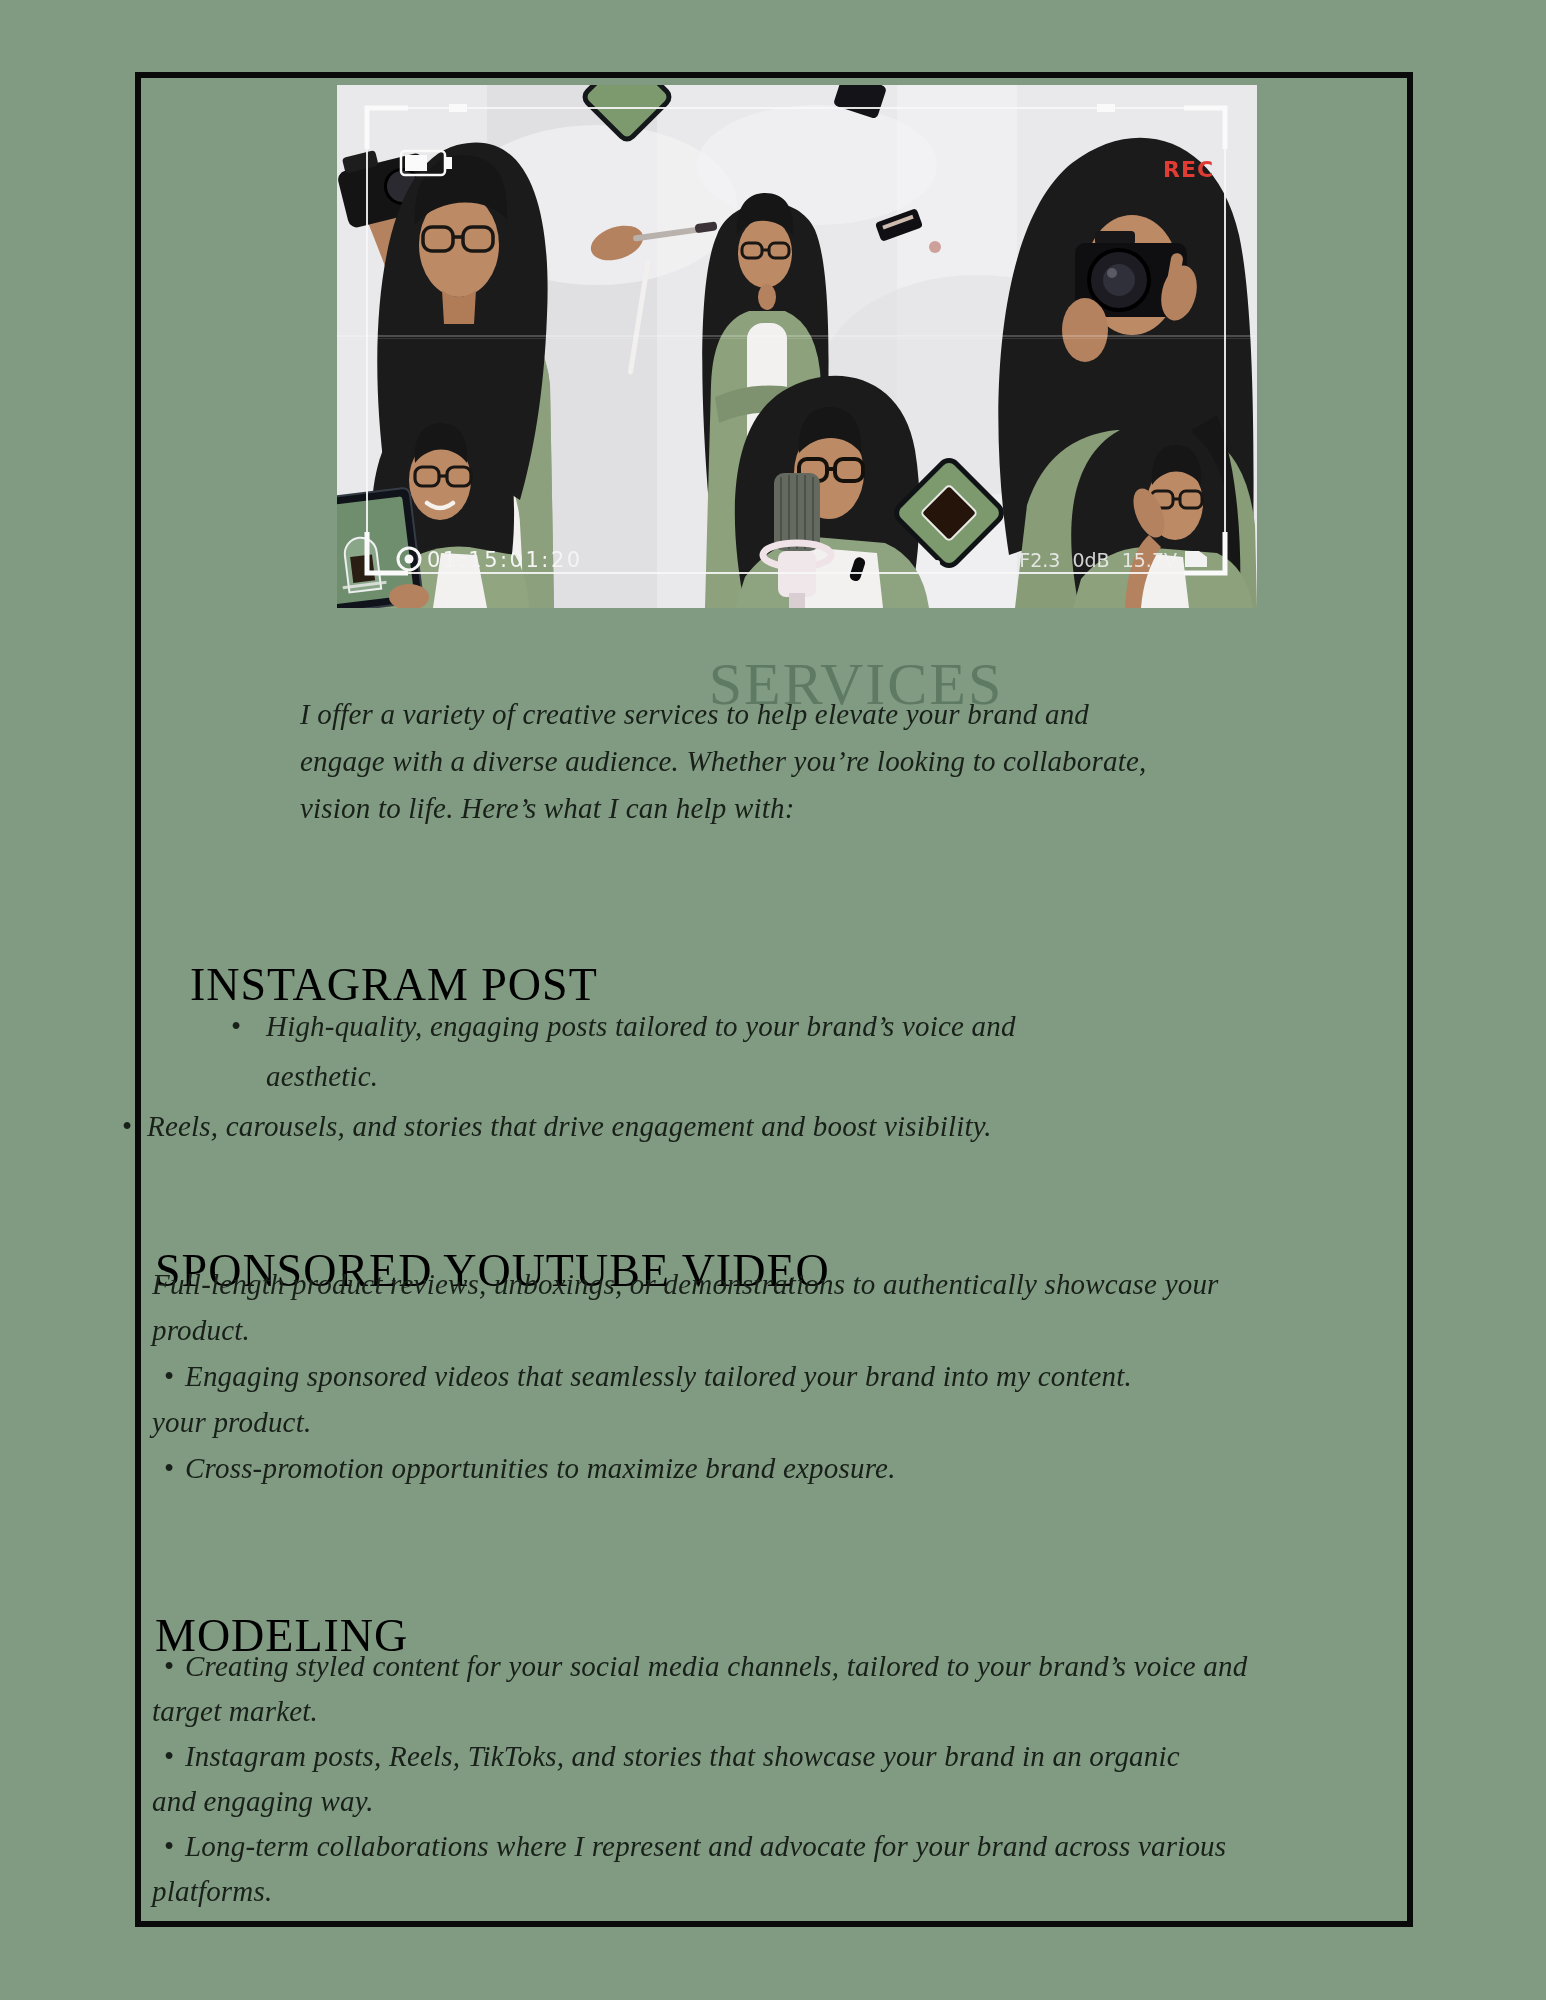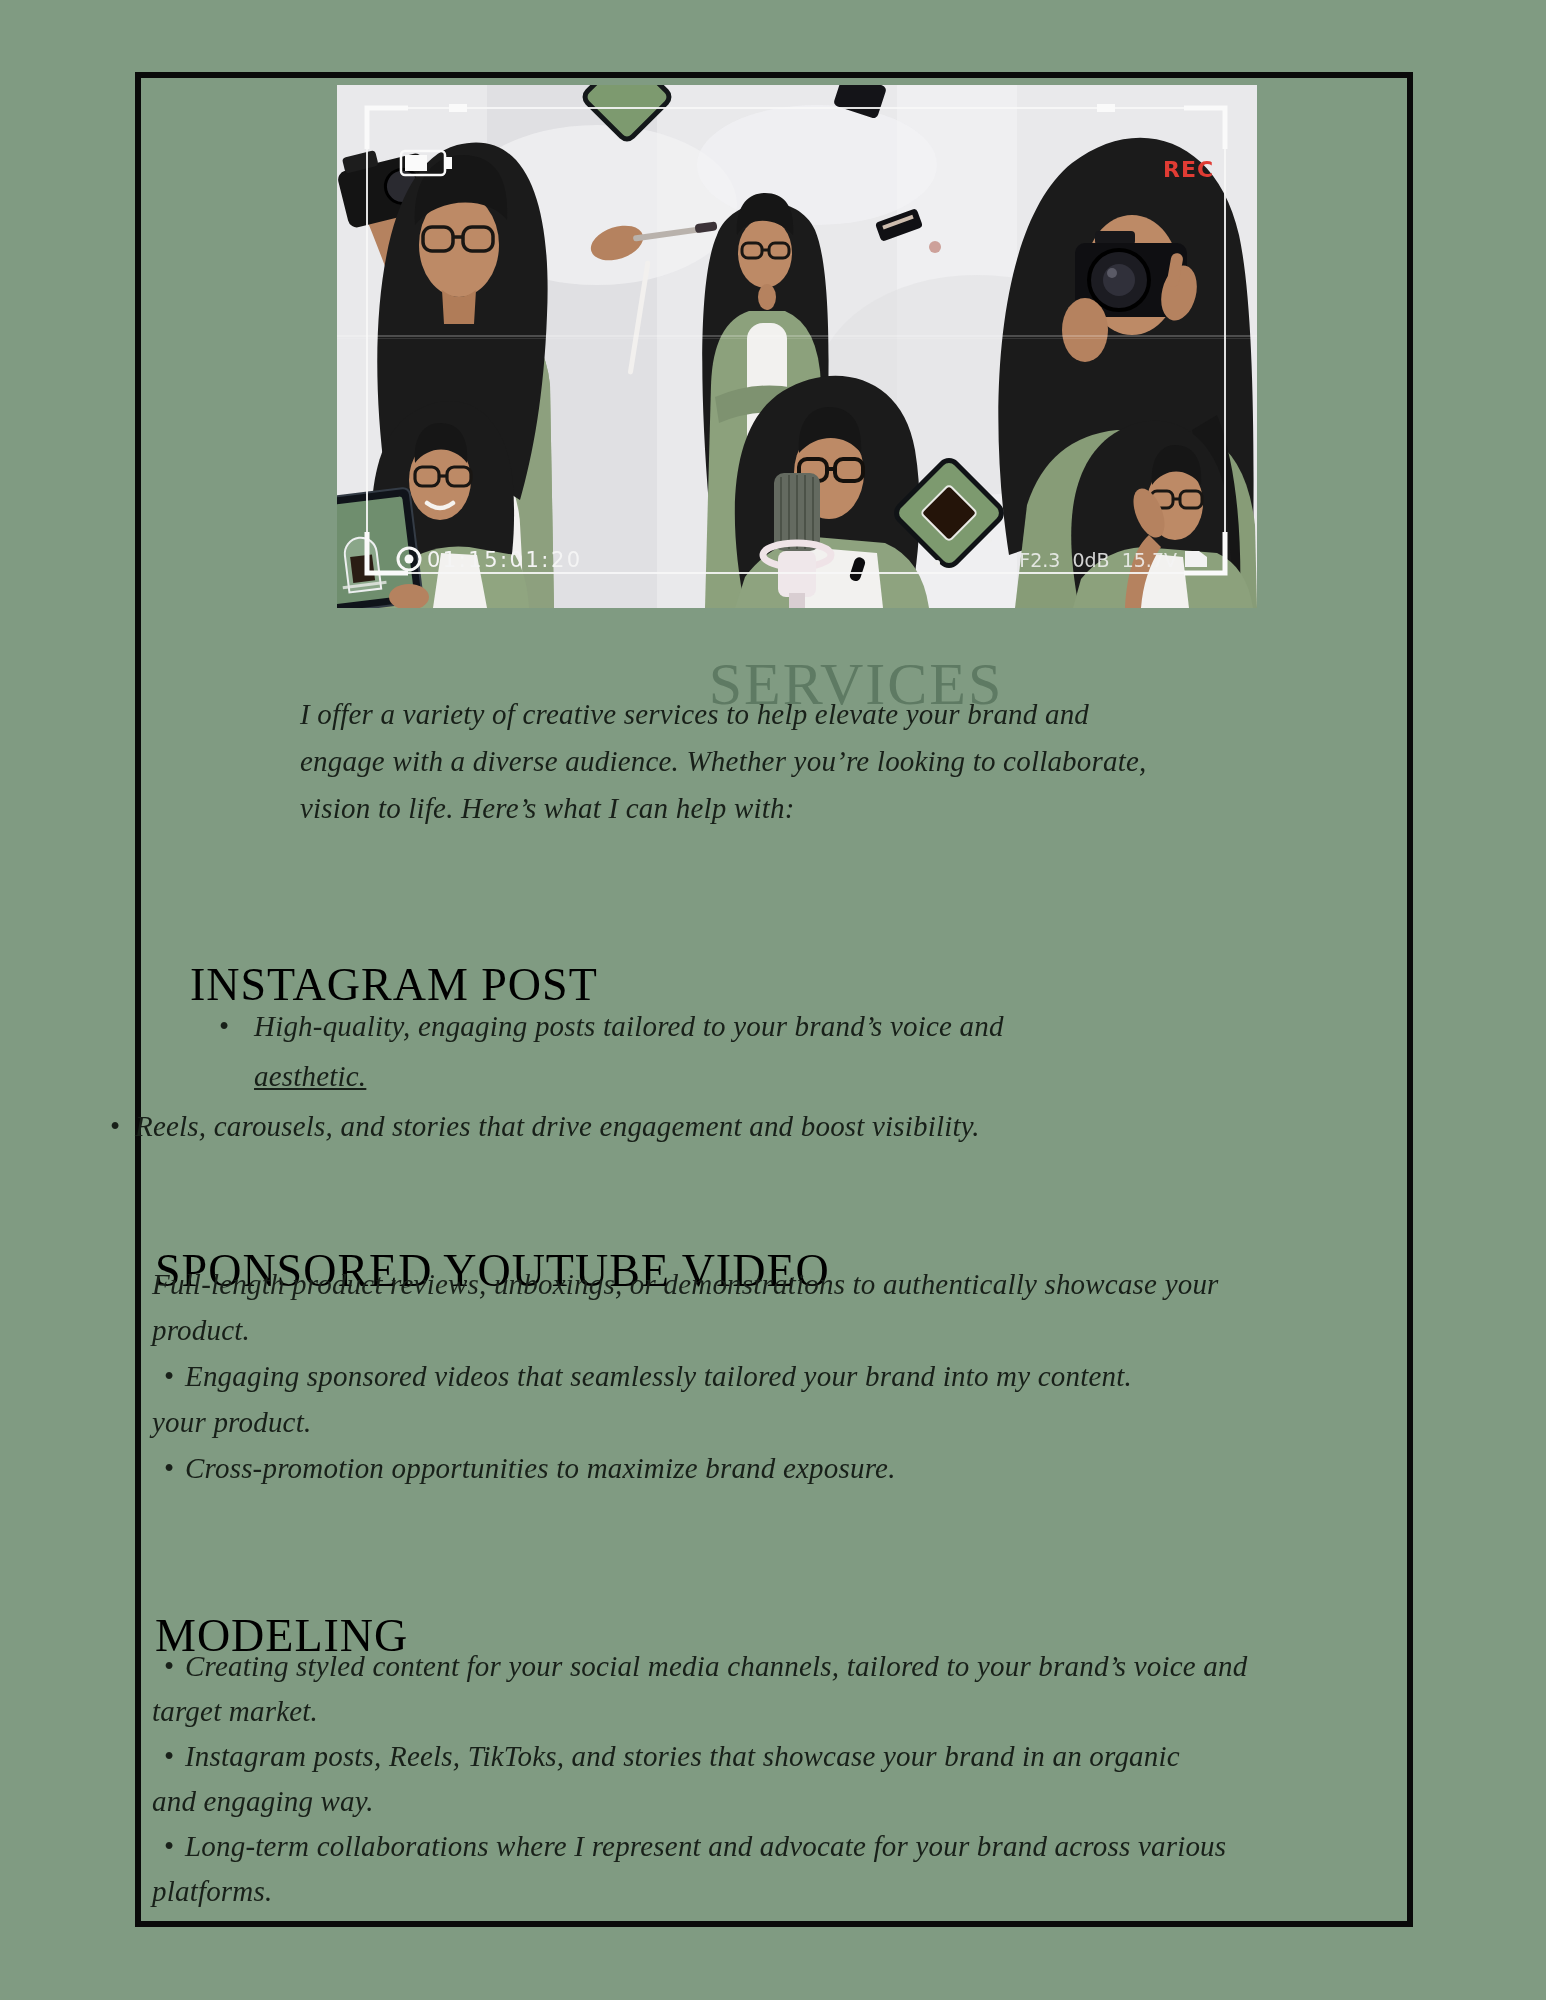--- a/index.html
+++ b/index.html
@@ -37,26 +37,26 @@
     letter-spacing:1px;color:#000000;white-space:nowrap;
   }
   .h-ig{left:190px;top:920px;}
   .h-yt{left:155px;top:1206px;}
   .h-md{left:155px;top:1571px;}
   .body-block{
     position:absolute;
     font-style:italic;font-size:29px;
     color:#182019;white-space:nowrap;letter-spacing:0.2px;
   }
-  .ig-block{left:0;top:1001px;line-height:50px;width:1228px;}
+  .ig-block{left:12px;top:1001px;line-height:50px;width:1228px;}
   .yt-block{left:152px;top:1261px;line-height:46px;}
   .md-block{left:152px;top:1644px;line-height:45px;}
   .line{position:relative;}
   .ig-b1{padding-left:219px;}
-  .ig-cont{padding-left:254px;text-decoration:underline;}
+  .ig-cont{padding-left:254px;}
   .ig-b2{padding-left:110px;}
   .bullet-lg{display:inline-block;width:35px;font-style:normal;}
   .bullet-md{display:inline-block;width:25px;font-style:normal;}
   .b-line{padding-left:12px;}
   .bullet-sm{display:inline-block;width:21px;font-style:normal;}
 </style>
 </head>
 <body>
 
 <div class="page">

